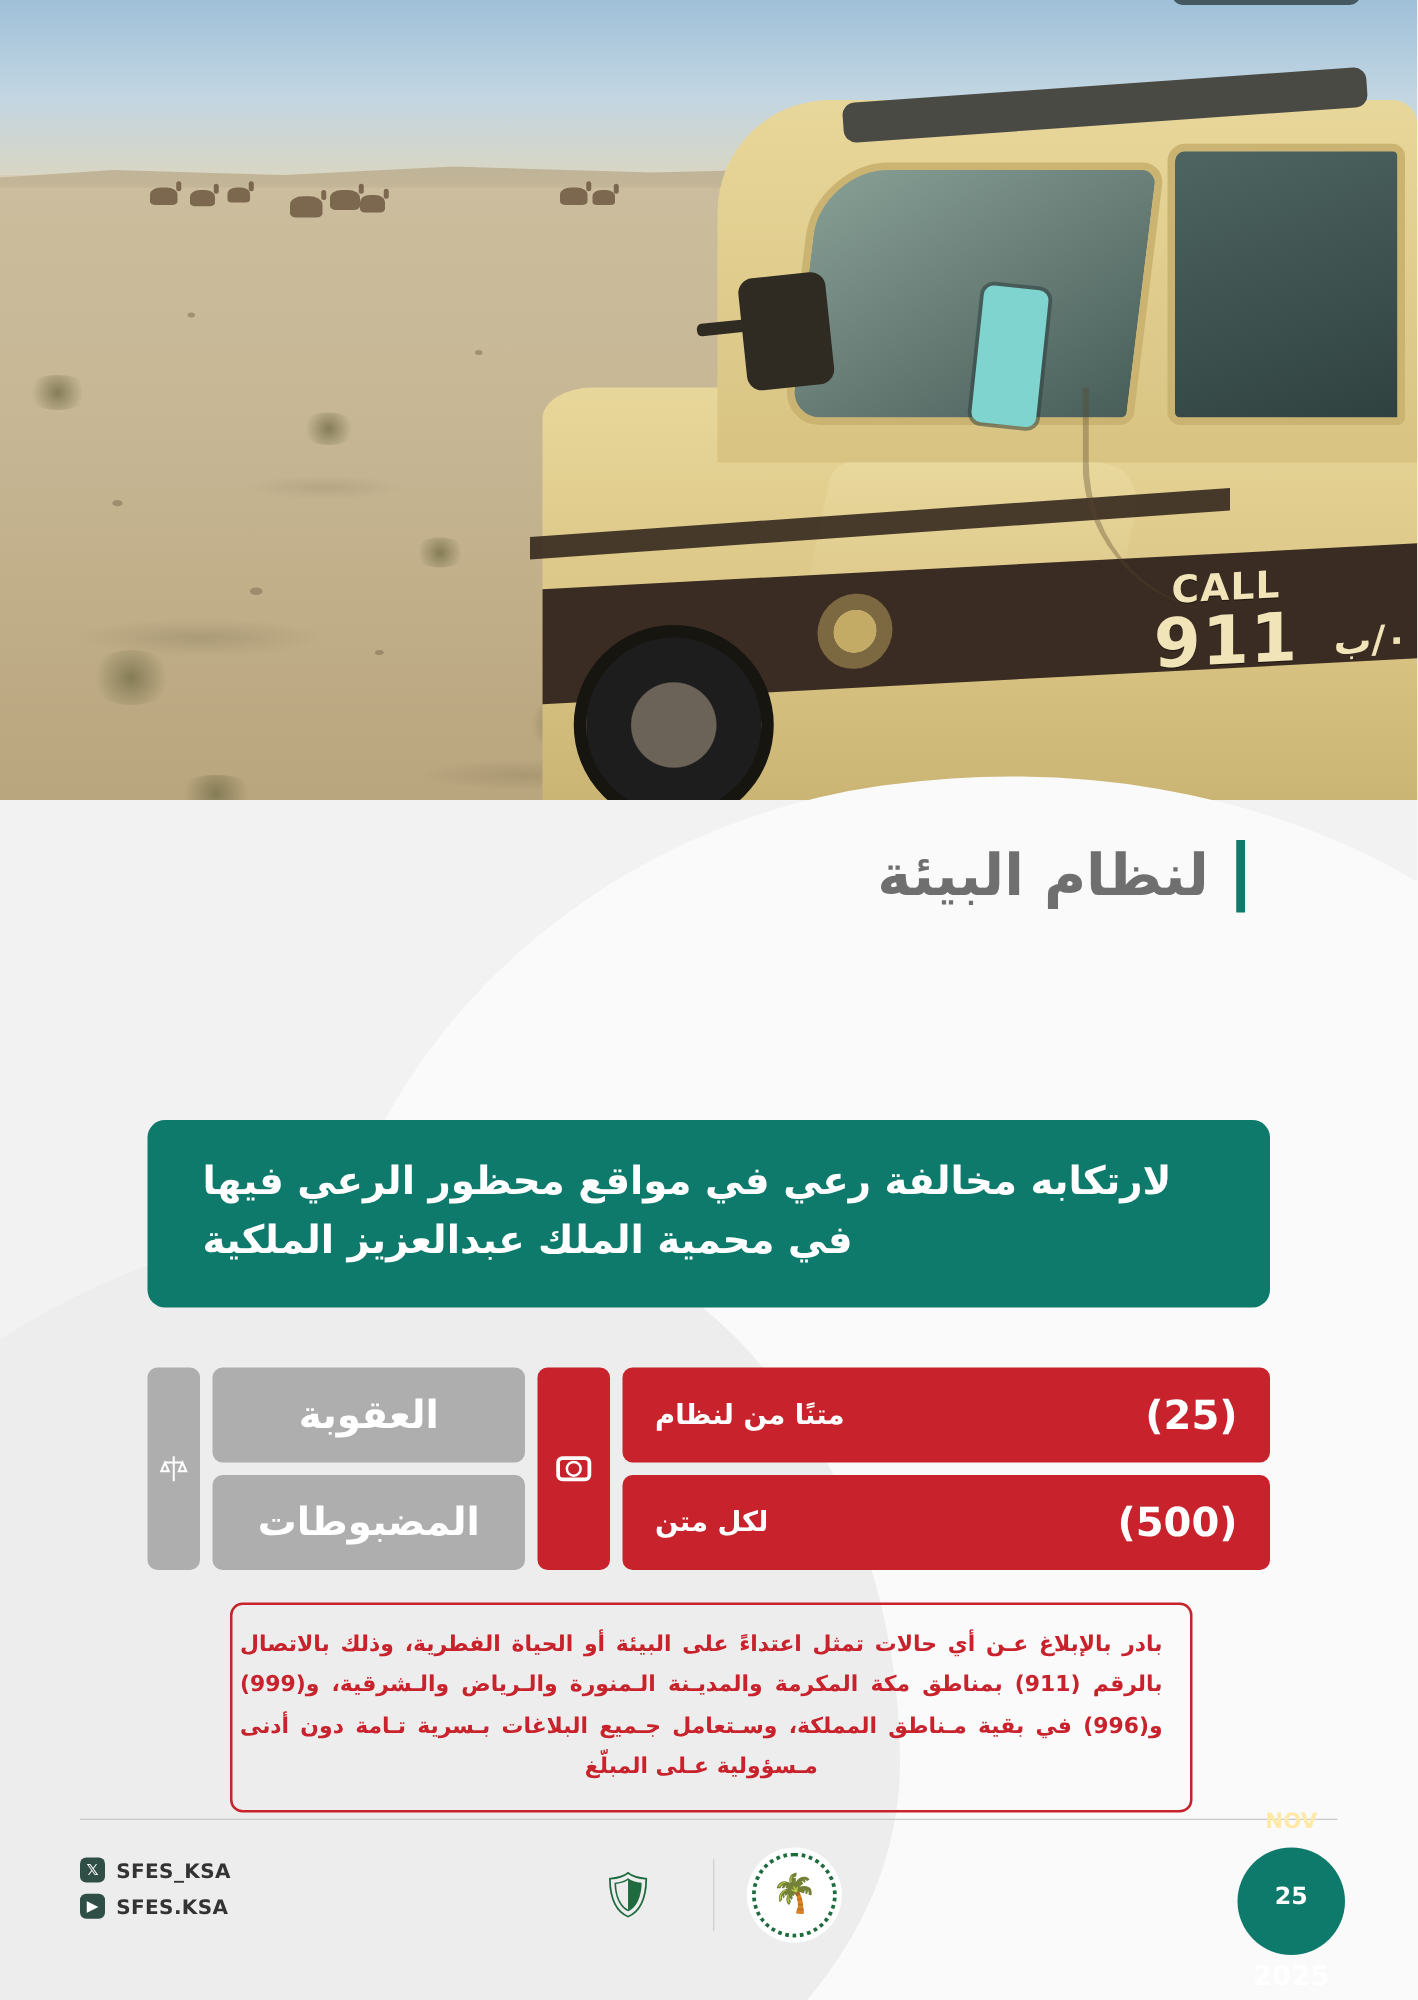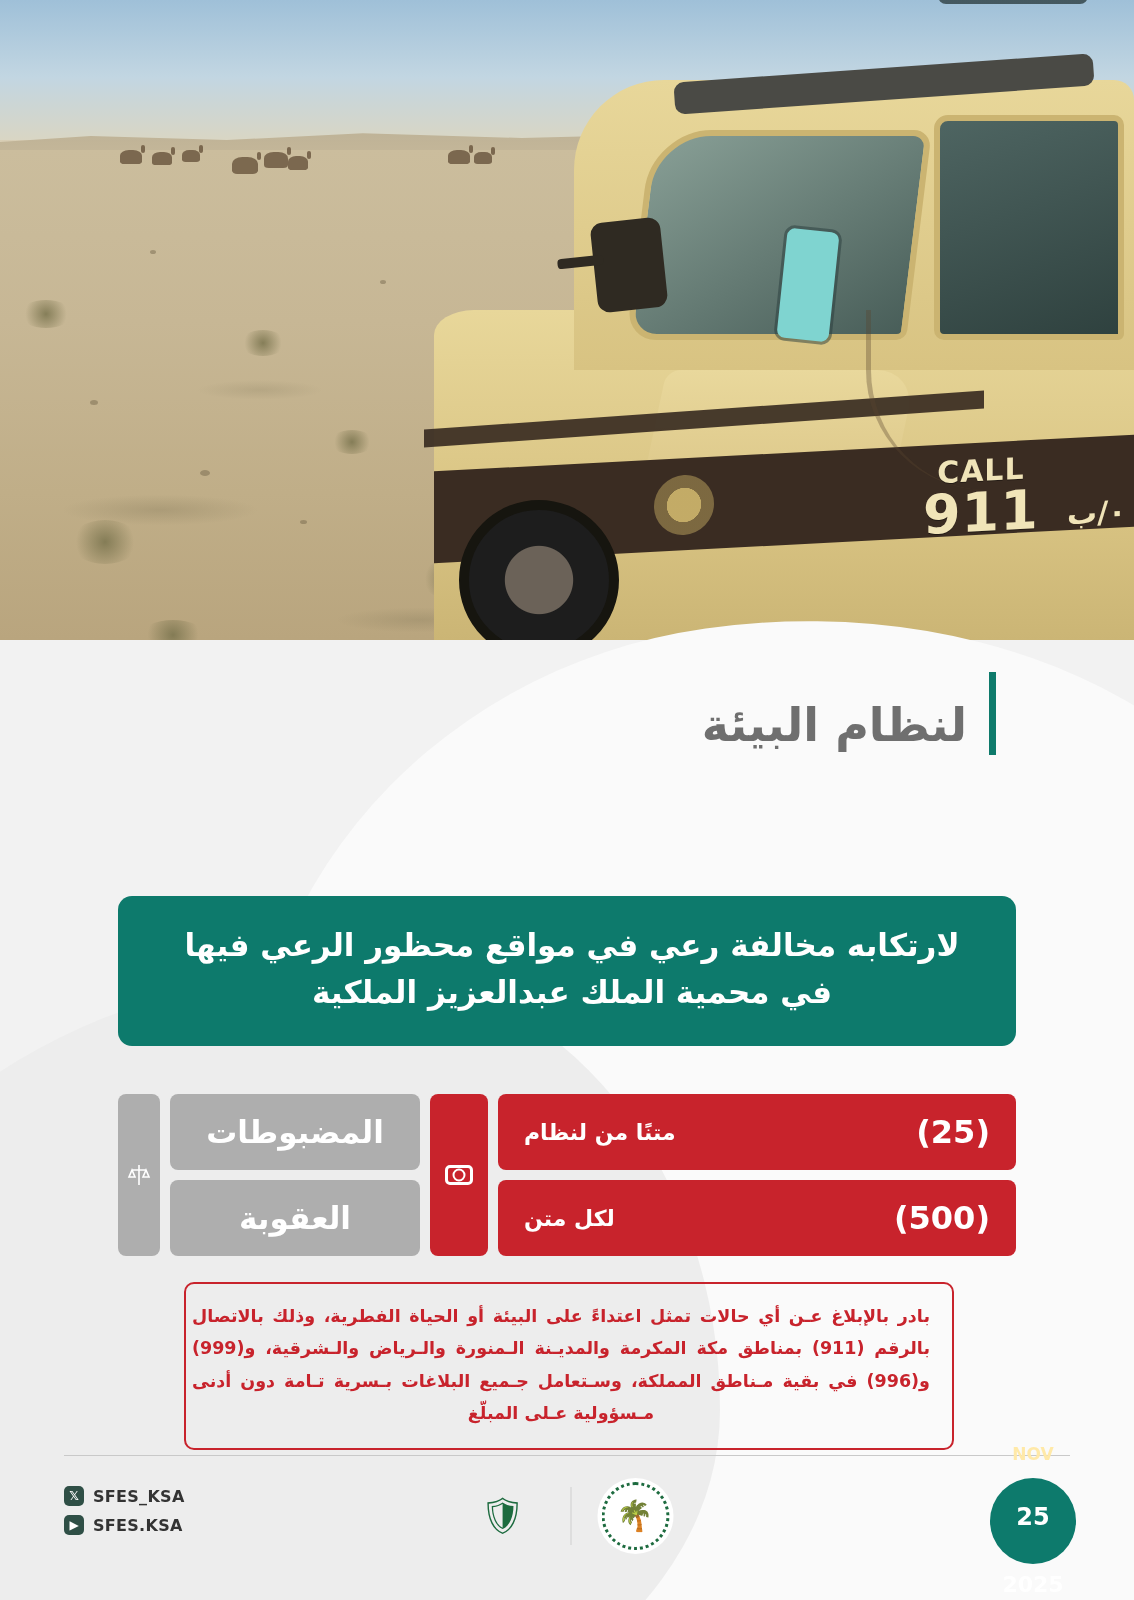--- a/index.html
+++ b/index.html
@@ -224,36 +224,36 @@
     z-index: 5;
     text-align: right;
     padding-right: 22px;
     border-right: 7px solid #0e7a6b;
     color: #7a7a7a;
   }
   .subtitle .line1 {
     font-size: 46px; font-weight: 800; letter-spacing: 10px; line-height: 1.25;
   }
   .subtitle .line2 {
-    font-size: 46px; font-weight: 800; line-height: 1.25; color: #6f6f6f; margin-top: 25px;
+    font-size: 46px; font-weight: 800; line-height: 1.25; color: #6f6f6f;
   }
 
   
   .green-box {
     position: absolute;
     top: 896px; right: 118px;
     width: 898px;
     background: #0d7a6c;
     color: #ffffff;
     border-radius: 14px;
     padding: 26px 34px 30px 44px;
     font-size: 31px;
     font-weight: 700;
     line-height: 1.52;
-    text-align: center;
+    text-align: left;
     z-index: 5;
   }
 
   
   .stats {
     position: absolute;
     top: 1094px; right: 118px;
     width: 898px;
     height: 162px;
     display: flex;
@@ -402,21 +402,21 @@
     border-radius: 50%;
     background: #0d7a6c;
     color: #ffffff;
     display: flex; flex-direction: column;
     align-items: center; justify-content: center;
     z-index: 5;
     direction: ltr;
     gap: 40px;
   }
   .date-badge .m { font-size: 17px; font-weight: 800; color: #ffe9a8; line-height: 1.1; }
-  .date-badge .d { font-size: 24px; font-weight: 800; line-height: 1.15; }
+  .date-badge .d { font-size: 19px; font-weight: 800; line-height: 1.15; }
   .date-badge .y { font-size: 22px; font-weight: 700; line-height: 1.15; }
 </style>
 </head>
 <body>
 
 <div class="poster">
 
   <div class="photo">
     <div class="sky"></div>
     <div class="hills"></div>
@@ -489,22 +489,22 @@
         <span class="num">(500)</span>
         <span class="unit">لكل متن</span>
       </div>
     </div>
 
     <div class="mid-col">
       <div class="camera"></div>
     </div>
 
     <div class="stats-labels">
+      <div class="stat-label">العقوبة</div>
       <div class="stat-label">المضبوطات</div>
-      <div class="stat-label">العقوبة</div>
     </div>
 
     <div class="icon-col">
       <svg viewBox="0 0 24 24" aria-hidden="true">
         <path d="M12 2v20M5 7h14M5 7l-3 7h6zM19 7l-3 7h6z" fill="none" stroke="#ffffff" stroke-width="1.6"></path>
       </svg>
     </div>
   </div>
 
   <div class="notice">بادر بالإبلاغ عـن أي حالات تمثل اعتداءً على البيئة أو الحياة الفطرية، وذلك بالاتصال بالرقم (911) بمناطق مكة المكرمة والمديـنة الـمنورة والـرياض والـشرقية، و(999) و(996) في بقية مـناطق المملكة، وسـتعامل جـميع البلاغات بـسرية تـامة دون أدنى مـسؤولية عـلى المبلّغ</div>

